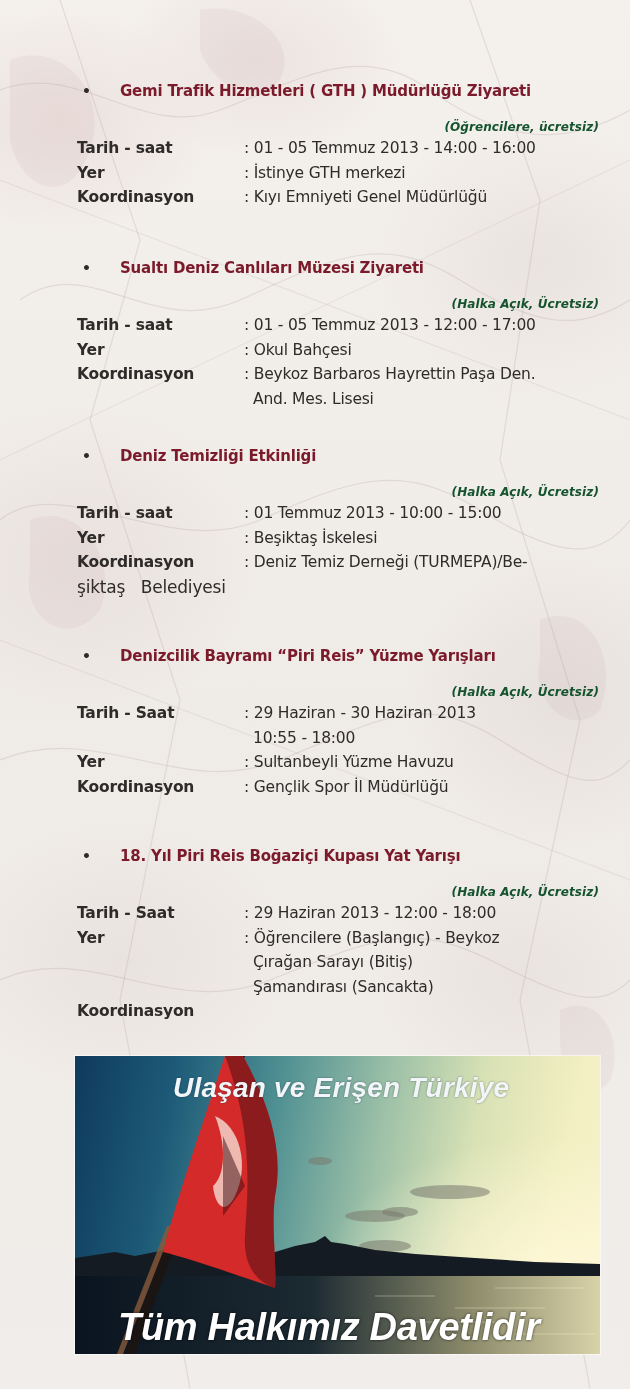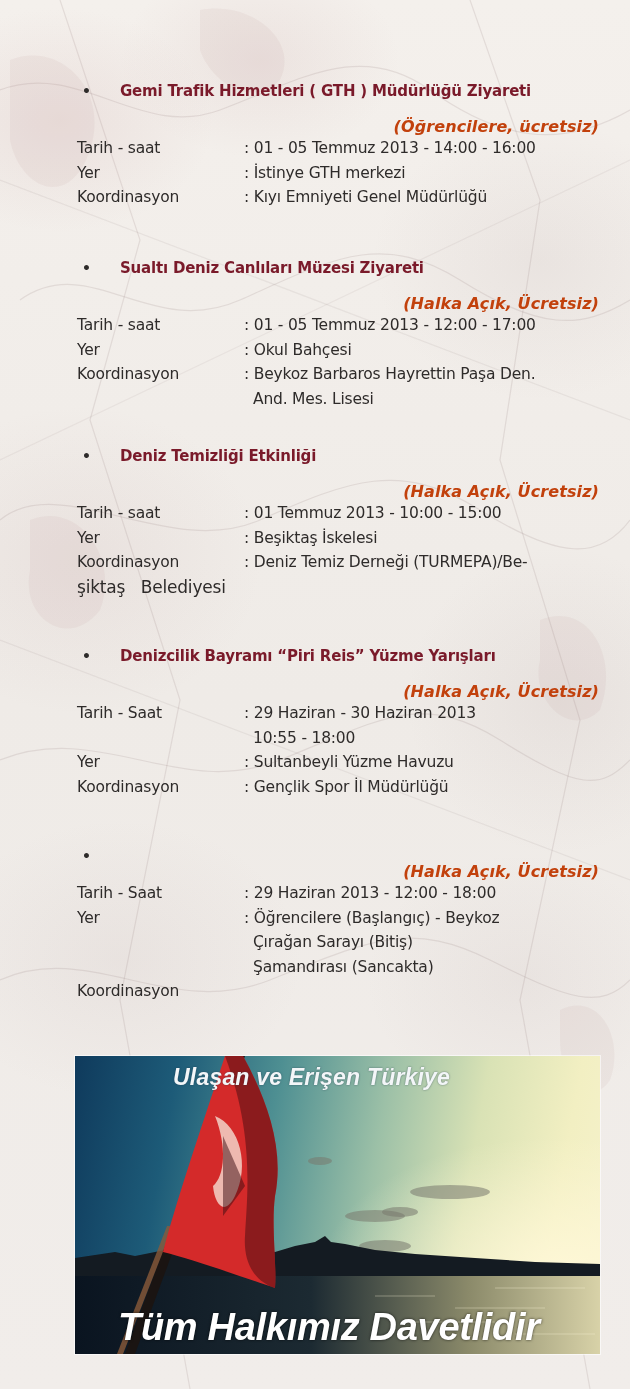--- a/index.html
+++ b/index.html
@@ -28,40 +28,40 @@
   .event-title {
     position: relative; padding-left: 43px;
     font-size: 15px; font-weight: bold; color: #7a1a2a;
     letter-spacing: -0.2px; line-height: 20px; white-space: nowrap;
   }
   .bullet {
     position: absolute; left: 5px; top: 0; color: #2e2b2a; font-size: 14px;
   }
   .note {
     text-align: right; font-style: italic; font-weight: bold;
-    font-size: 16px; color: #c2410c; margin-top: 17px; line-height: 18px;
+    font-size: 12px; color: #14532d; margin-top: 17px; line-height: 18px;
     letter-spacing: 0.1px;
   }
   .row { display: flex; font-size: 15.5px; line-height: 24.5px; letter-spacing: -0.2px; }
-  .label { width: 167px; flex: 0 0 167px; white-space: nowrap; }
+  .label { width: 167px; flex: 0 0 167px; white-space: nowrap; font-weight: bold; }
   .value { flex: 1; white-space: nowrap; }
   .value .cont { display: block; padding-left: 9px; }
   .wrapline { font-size: 17px; line-height: 24.5px; letter-spacing: -0.2px; white-space: pre; }
 
   .banner {
     position: absolute; left: 75px; top: 1056px; width: 525px; height: 298px;
     overflow: hidden; z-index: 1;
     background: linear-gradient(100deg, #0f3a5c 0%, #1d5b78 18%, #4e8f92 36%, #9cc0a7 55%, #d9e2b5 72%, #f2efc2 88%, #f6f2cc 100%);
     box-shadow: 0 0 0 1px rgba(255,255,255,0.6);
   }
   .banner svg { position: absolute; inset: 0; }
   .banner-top {
-    position: absolute; left: 98px; top: 8px;
+    position: absolute; left: 98px; top: 16px;
     font-family: "Liberation Sans", sans-serif; font-style: italic; font-weight: bold;
-    font-size: 23px; color: #f3f6f8; letter-spacing: 0.2px;
+    font-size: 28px; color: #f3f6f8; letter-spacing: 0.2px;
     text-shadow: 0 0 2px rgba(30,50,70,0.6);
   }
   .banner-bottom {
     position: absolute; left: 43px; top: 250px;
     font-family: "Liberation Sans", sans-serif; font-style: italic; font-weight: bold;
     font-size: 38px; color: #ffffff; letter-spacing: -0.3px;
     text-shadow: 0 0 3px rgba(0,0,0,0.7);
   }
 </style>
 </head>
@@ -176,20 +176,21 @@
     </div>
     <div class="row">
       <span class="label">Koordinasyon</span>
       <span class="value">: Gençlik Spor İl Müdürlüğü</span>
     </div>
   </section>
 
   <section class="event" style="top:846px;">
     <div class="event-title">
       <span class="bullet">•</span>
+      <span>18. Yıl Piri Reis Boğaziçi Kupası Yat Yarışı</span>
     </div>
     <div class="note">(Halka Açık, Ücretsiz)</div>
     <div class="row">
       <span class="label">Tarih - Saat</span>
       <span class="value">: 29 Haziran 2013 - 12:00 - 18:00</span>
     </div>
     <div class="row">
       <span class="label">Yer</span>
       <span class="value">
         <span>: Öğrencilere (Başlangıç) - Beykoz</span>

